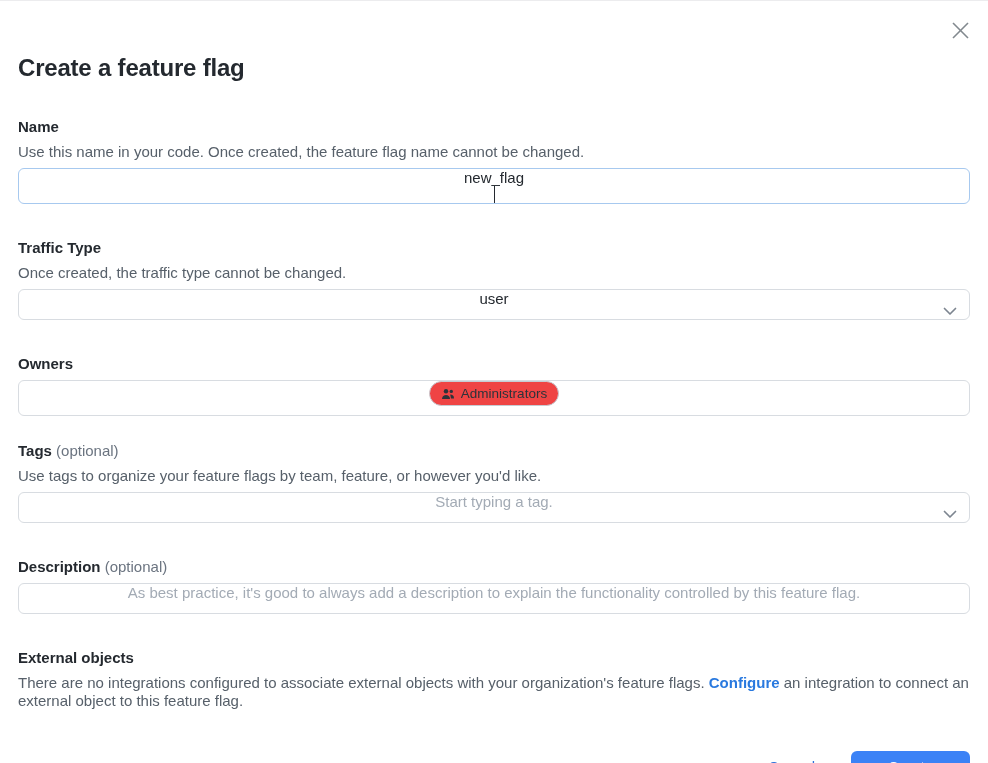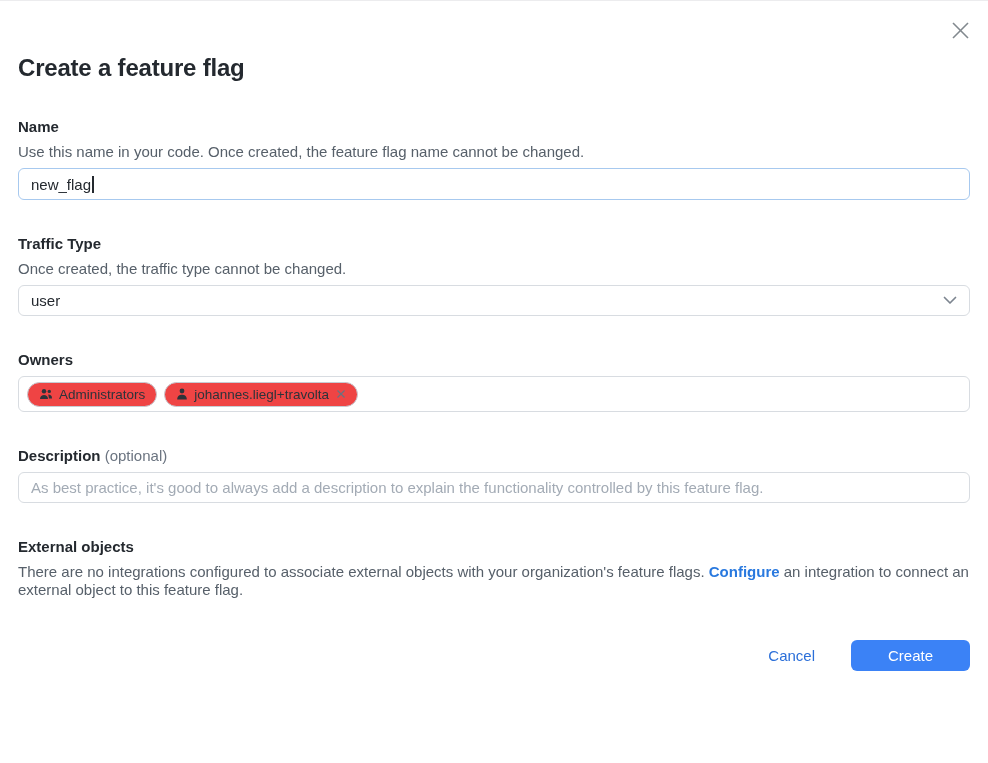--- a/index.html
+++ b/index.html
@@ -55,20 +55,21 @@
     min-height: 32px;
     border: 1px solid #d8dce1;
     border-radius: 6px;
     background: #fff;
     display: flex;
     align-items: center;
     padding: 0 12px;
     font-size: 15px;
     color: #24292f;
     cursor: text;
+    flex-direction: column;
   }
   .text-input.focused { border-color: #a7c9ef; }
   .caret {
     display: inline-block;
     width: 1.5px; height: 17px;
     background: #24292f;
     margin-left: 1px;
     vertical-align: middle;
   }
   .select-input { cursor: pointer; min-height: 31px; }
@@ -181,38 +182,38 @@
         <span>
           <svg width="14" height="12" viewBox="0 0 14 12">
             <circle cx="5" cy="3.2" r="2.2" fill="#2d333a"></circle>
             <path d="M1 11 C1 8.2 3 7 5 7 C7 7 9 8.2 9 11 Z" fill="#2d333a"></path>
             <circle cx="10.3" cy="3.4" r="1.7" fill="#2d333a"></circle>
             <path d="M9.2 6.6 C11.5 6.6 13 7.8 13 10.4 L10 10.4" fill="#2d333a"></path>
           </svg>
         </span>
         <span>Administrators</span>
       </span>
-      <span class="chip">
-        <span>
-          <svg width="12" height="12" viewBox="0 0 12 12">
-            <circle cx="6" cy="3" r="2.4" fill="#2d333a"></circle>
-            <path d="M1.2 11.5 C1.2 8.2 3.5 6.8 6 6.8 C8.5 6.8 10.8 8.2 10.8 11.5 Z" fill="#2d333a"></path>
-          </svg>
-        </span>
-        <span>johannes.liegl+travolta</span>
-        <span class="chip-remove">
-          <svg width="10" height="10" viewBox="0 0 10 10">
-            <line x1="1.5" y1="1.5" x2="8.5" y2="8.5" stroke="#6b7280" stroke-width="1.3"></line>
-            <line x1="8.5" y1="1.5" x2="1.5" y2="8.5" stroke="#6b7280" stroke-width="1.3"></line>
-          </svg>
-        </span>
+    </div>
+  </div>
+
+  <div class="section" style="margin-top:26px;">
+    <div class="field-label">
+      <span>Tags</span>
+      <span class="optional-label">(optional)</span>
+    </div>
+    <div class="field-desc">Use tags to organize your feature flags by team, feature, or however you'd like.</div>
+    <div class="select-input">
+      <span class="placeholder">Start typing a tag.</span>
+      <span class="chevron">
+        <svg width="14" height="9" viewBox="0 0 14 9">
+          <polyline points="1.5,1.5 7,7 12.5,1.5" fill="none" stroke="#7d8590" stroke-width="1.7" stroke-linecap="round" stroke-linejoin="round"></polyline>
+        </svg>
       </span>
     </div>
   </div>
-
 
   <div class="section">
     <div class="field-label">
       <span>Description</span>
       <span class="optional-label">(optional)</span>
     </div>
     <div class="text-input" style="min-height:31px;">
       <span class="placeholder">As best practice, it's good to always add a description to explain the functionality controlled by this feature flag.</span>
     </div>
   </div>

